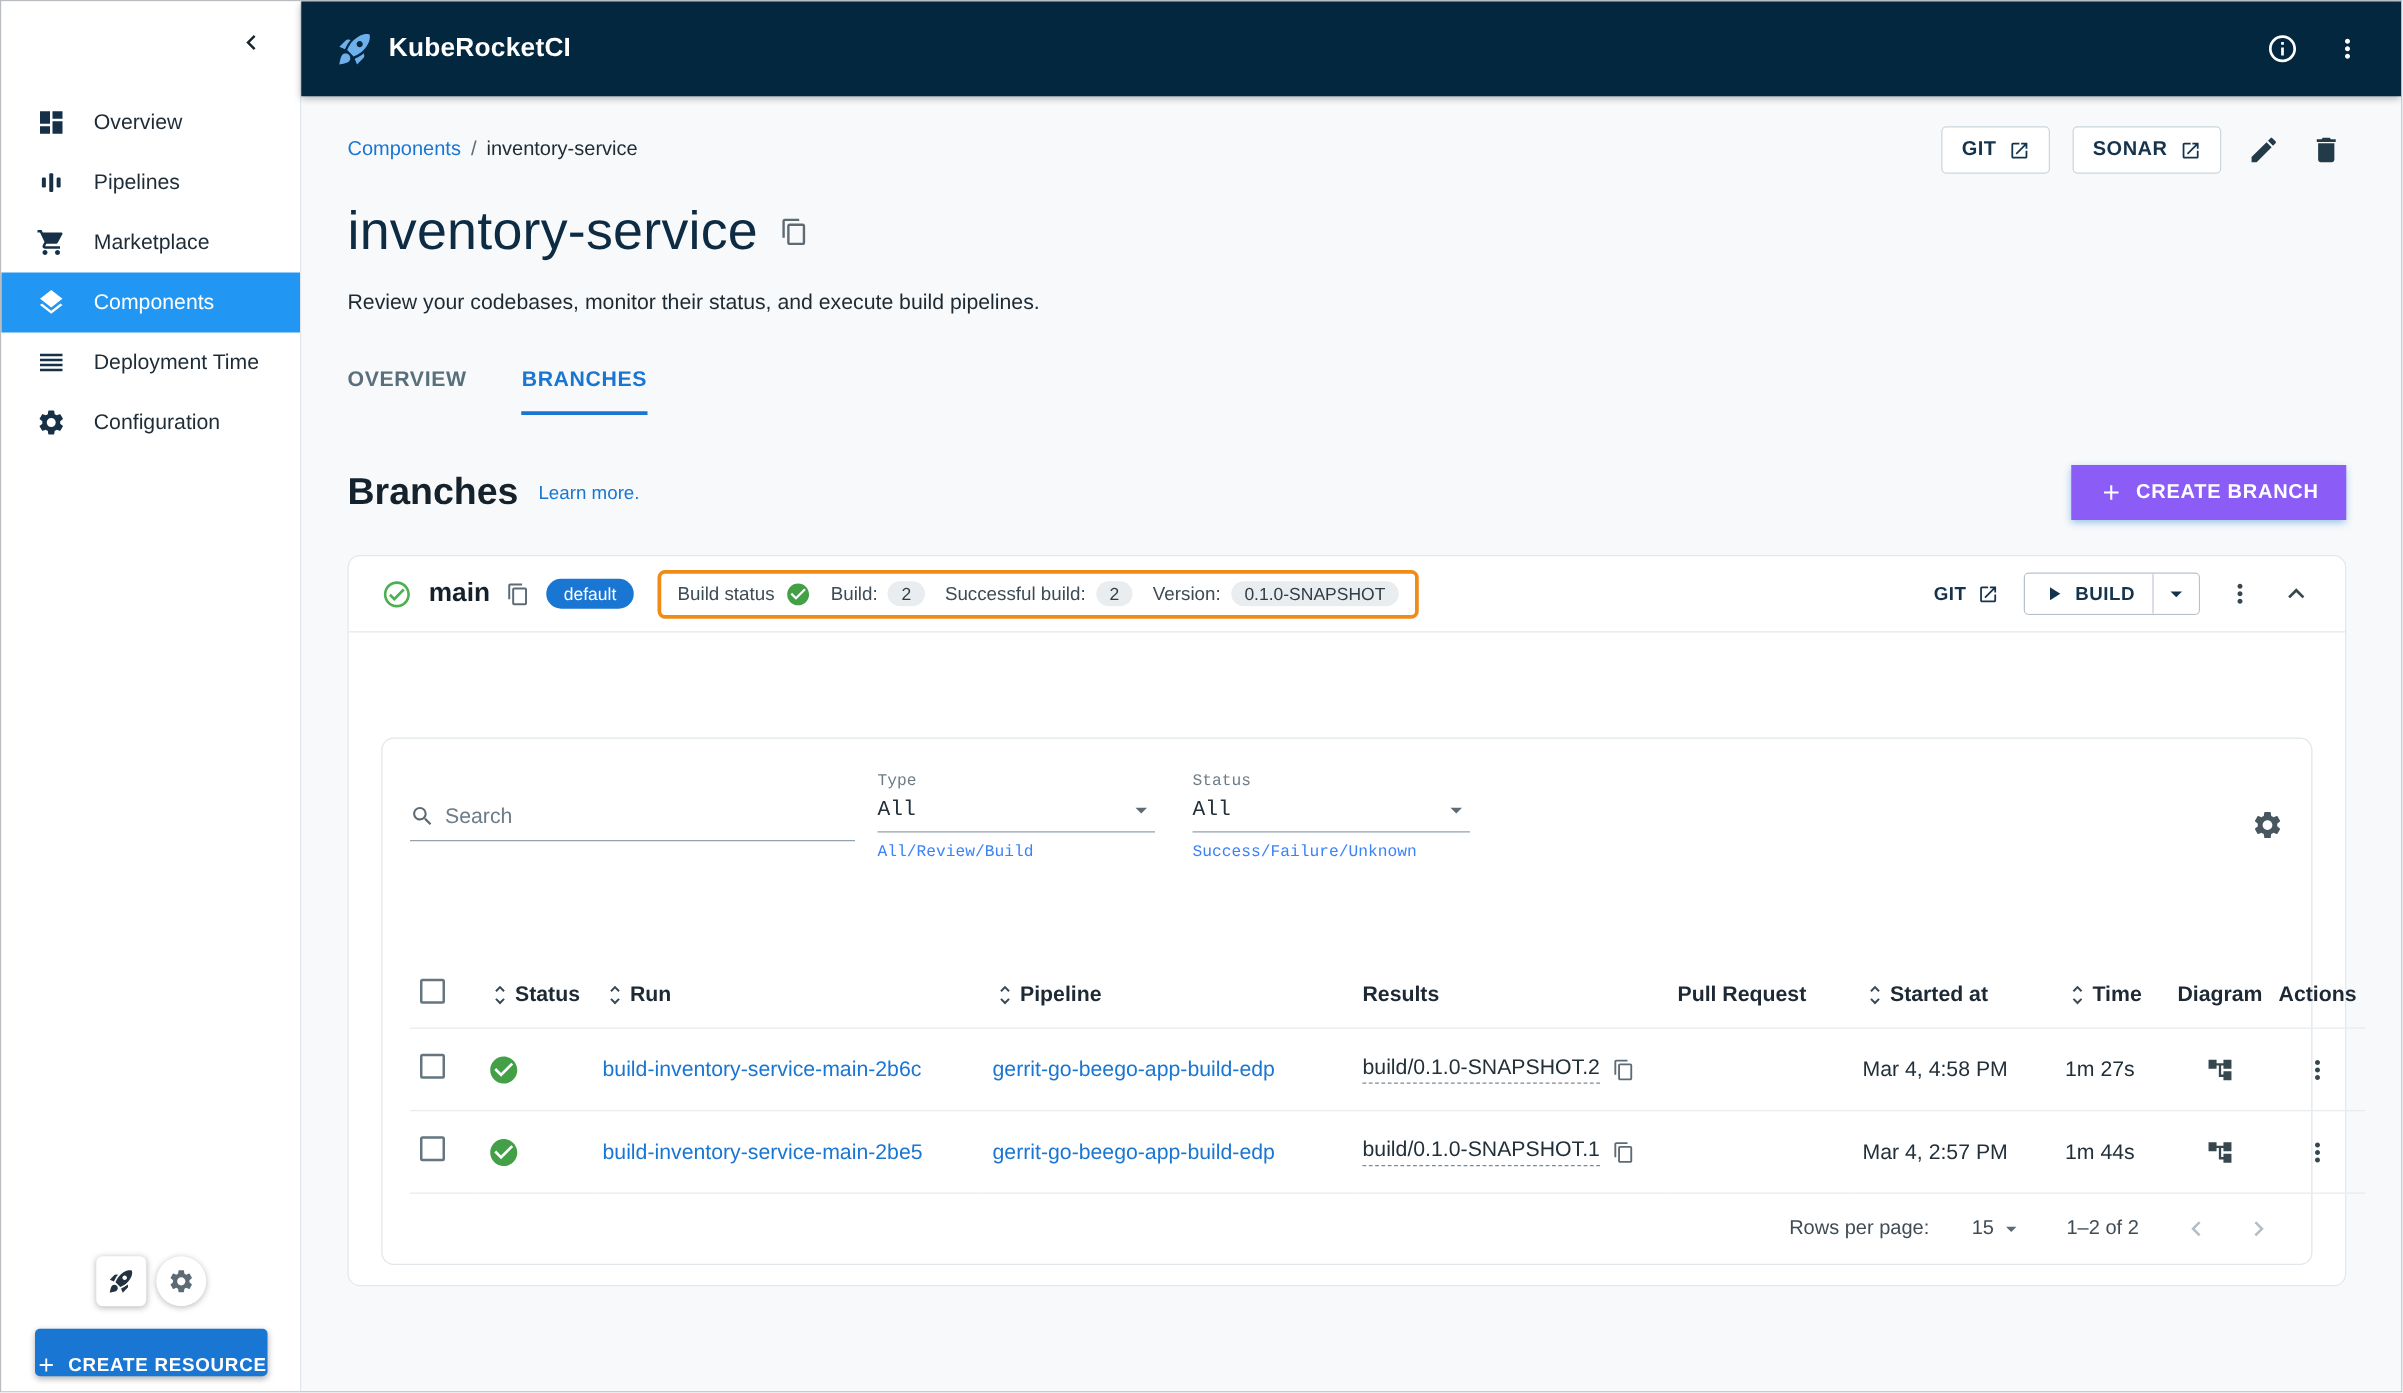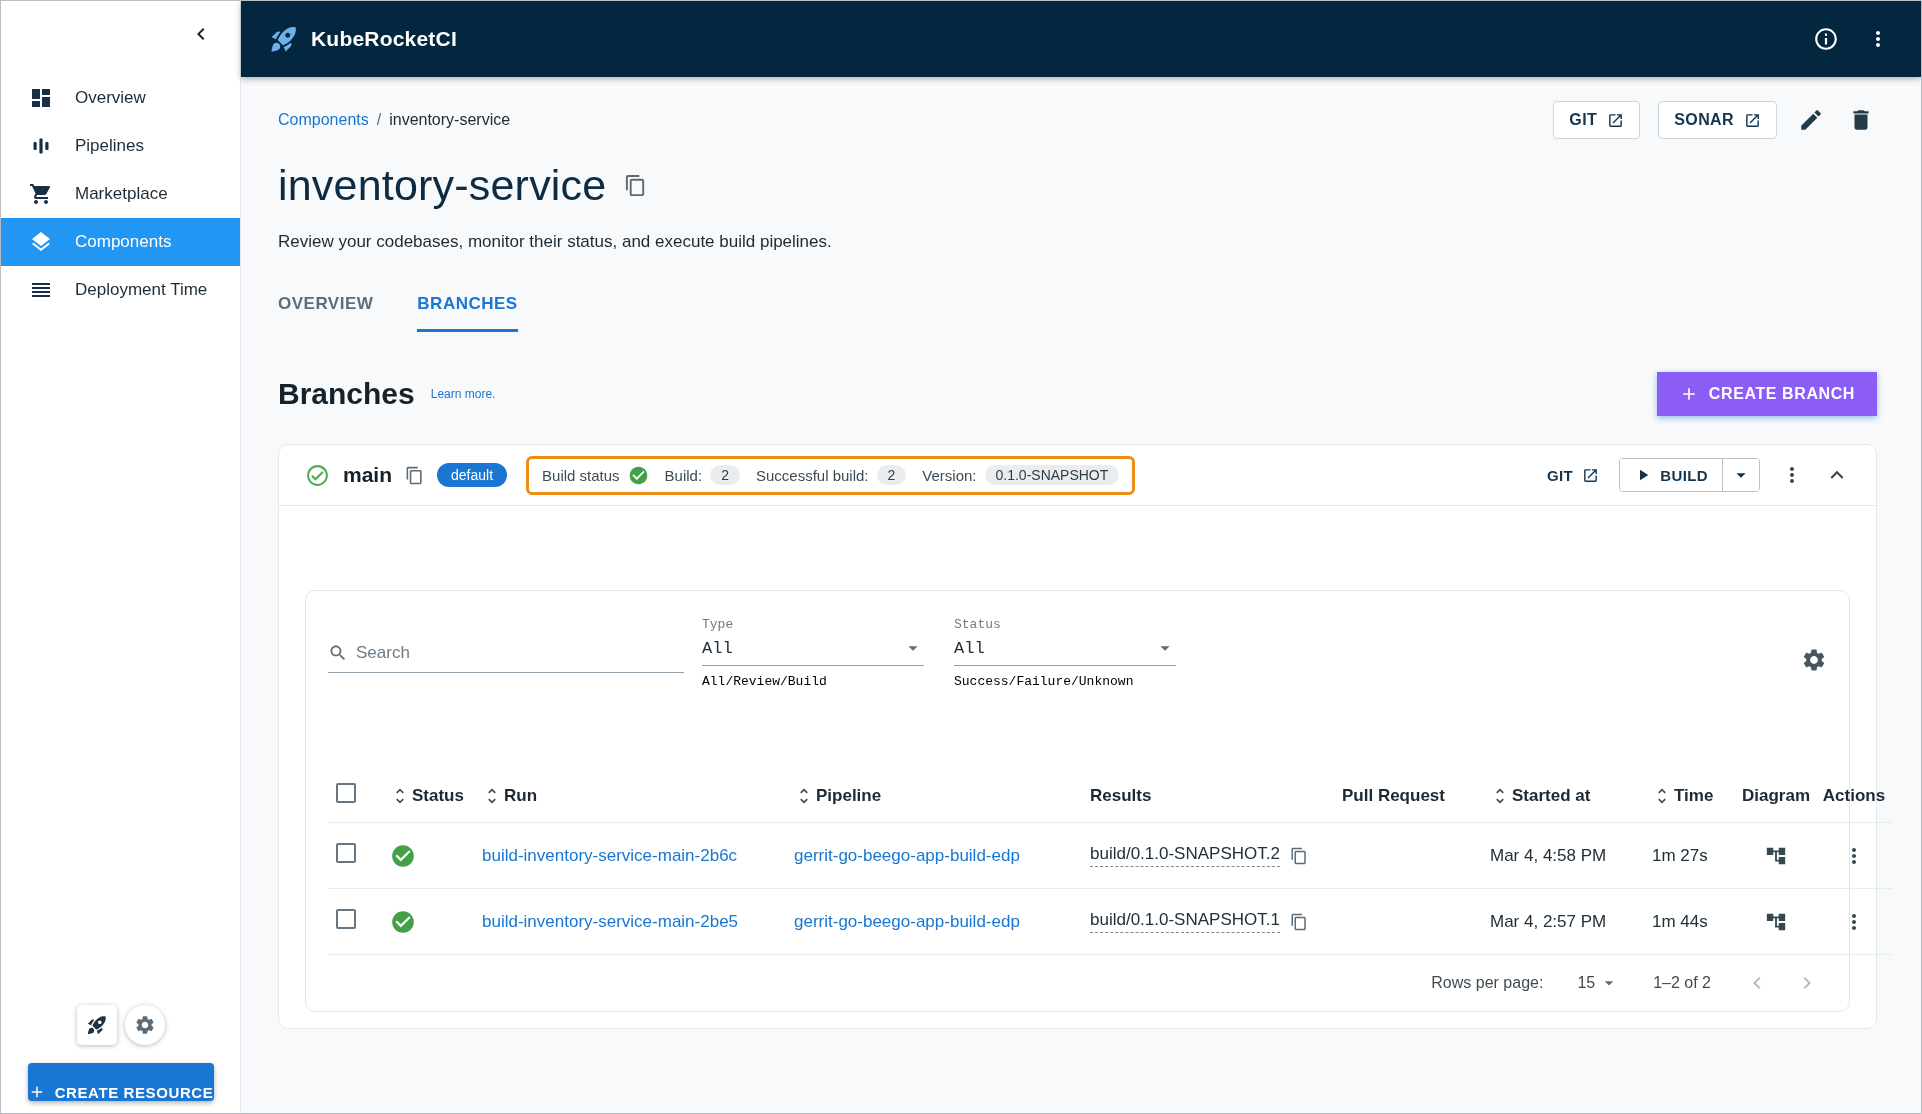--- a/index.html
+++ b/index.html
@@ -52,21 +52,21 @@
   .page-title { font-size:43px; font-weight:400; color:#0d2b43; letter-spacing:.2px; }
   .title-copy { color:#5d6b75; background:none; border:none; cursor:pointer; }
   .subtitle { margin-top:22px; font-size:17px; color:#1e2a33; }
 
   .tabs { display:flex; gap:44px; margin-top:42px; }
   .tab { font-size:17px; font-weight:700; letter-spacing:.5px; color:#5a6f7c; padding-bottom:15px; cursor:pointer; border-bottom:3px solid transparent; }
   .tab.active { color:#1976d2; border-bottom-color:#1976d2; }
 
   .branches-row { display:flex; align-items:center; margin-top:40px; }
   .section-heading { font-size:30px; font-weight:700; color:#15222c; }
-  .learn-more { margin-left:16px; font-size:12px; color:#1976d2; cursor:pointer; }
+  .learn-more { margin-left:16px; font-size:15px; color:#1976d2; cursor:pointer; }
   .btn-primary { margin-left:auto; height:44px; padding:0 22px; background:#8b5cf6; color:#fff; border:none; border-radius:0; font-family:inherit; font-size:16px; font-weight:700; letter-spacing:.6px; display:flex; align-items:center; gap:10px; box-shadow:0 2px 6px rgba(25,118,210,.45); cursor:pointer; }
 
   
   .card { margin-top:28px; background:#fff; border:1px solid #e3e8ec; border-radius:10px; }
   .branch-header { display:flex; align-items:center; gap:13px; padding:0 26px; height:60px; }
   .status-ic-o { color:#4caf50; }
   .branch-name { font-size:21px; font-weight:600; color:#16222b; }
   .copy-btn { background:none; border:none; color:#5c6b76; cursor:pointer; display:flex; }
   .chip-default { background:#1976d2; color:#fff; font-size:14px; border-radius:14px; padding:4px 14px; }
   .build-group { display:flex; align-items:center; gap:16px; border:3px solid #ef8c17; border-radius:6px; padding:6px 13px; margin-left:6px; }
@@ -87,21 +87,21 @@
   .panel { margin-top:22px; border:1px solid #e0e6ea; border-radius:10px; padding:26px 22px 0; }
   .filters { display:flex; align-items:flex-start; min-height:96px; }
   .search { display:flex; align-items:center; gap:8px; border-bottom:1px solid #93a2ac; width:356px; padding-bottom:9px; margin-top:26px; color:#5c6b76; }
   .search input { border:none; outline:none; font-family:inherit; font-size:17px; color:#22303a; width:100%; background:transparent; }
   .search input::placeholder { color:#6d7c87; }
   .select-block { margin-left:18px; width:222px; cursor:pointer;font-family:Liberation Mono, monospace; }
   .select-block.second { margin-left:30px; }
   .select-label { font-size:13px; color:#6d7c87; }
   .select-value { display:flex; justify-content:space-between; align-items:center; border-bottom:1px solid #93a2ac; padding:5px 0 6px; font-size:17px; color:#22303a; }
   .select-value .caret { color:#5c6b76; }
-  .select-caption { margin-top:8px; font-size:13px; color:#000000; }
+  .select-caption { margin-top:8px; font-size:13px; color:#3b82f6; }
   .filters .gear-btn { margin-left:auto; margin-top:30px; background:none; border:none; color:#47565f; cursor:pointer; }
 
   
   .runs-table { width:100%; border-collapse:collapse; table-layout:fixed; margin-top:58px; }
   .runs-table th { font-size:17px; font-weight:700; color:#1d2935; text-align:left; padding:12px 8px 14px; border-bottom:1px solid #e7ecef; }
   .th-inner { display:flex; align-items:center; gap:2px; cursor:pointer; }
   .sort-ic { color:#3c4a54; flex-shrink:0; }
   .runs-table td { font-size:17px; color:#22303a; padding:0 8px; height:66px; border-bottom:1px solid #e7ecef; }
   .cell-center { text-align:center; }
   .th-center .th-inner { justify-content:center; }
@@ -245,20 +245,28 @@
           </span>
         <span>Components</span>
       </div>
       <div class="nav-item">
         <span class="nav-ic">
             <svg width="24" height="24">
               <use href="#i-rows"></use>
             </svg>
           </span>
         <span>Deployment Time</span>
+      </div>
+      <div class="nav-item">
+        <span class="nav-ic">
+            <svg width="24" height="24">
+              <use href="#i-gear"></use>
+            </svg>
+          </span>
+        <span>Configuration</span>
       </div>
     </nav>
     <div class="sidebar-bottom">
       <div class="tiles">
         <button class="tile">
           <span>
               <svg width="22" height="22">
                 <use href="#i-rocket"></use>
               </svg>
             </span>

